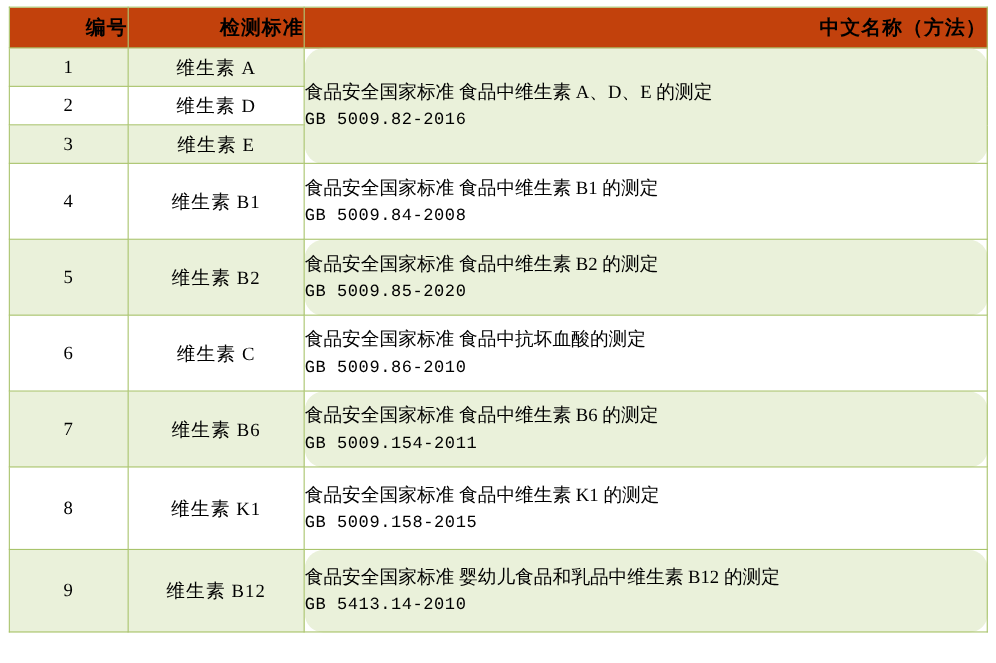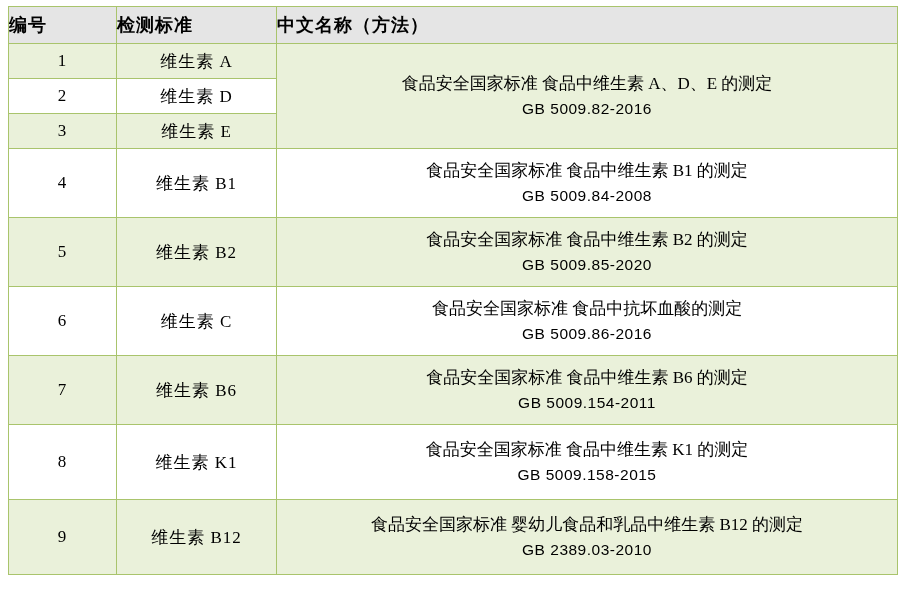--- a/index.html
+++ b/index.html
@@ -21,51 +21,52 @@
     border-collapse: collapse;
     width: 889px;
     table-layout: fixed;
   }
   table.vit-table th,
   table.vit-table td {
     border: 1px solid #a9c46c;
     padding: 0;
   }
   thead th {
-    background: #e5e5e5;
+    background: #c2410c;
     font-weight: bold;
     font-size: 18px;
-    text-align: left;
+    text-align: right;
     height: 36px;
     letter-spacing: 1px;
   }
   col.c-no    { width: 108px; }
   col.c-name  { width: 160px; }
   col.c-std   { width: 621px; }
 
   tbody td {
     font-size: 17px;
     vertical-align: middle;
   }
   td.no, td.name {
     text-align: center;
     letter-spacing: 1px;
   }
   td.std {
-    text-align: center;
+    text-align: left;
     padding: 8px 0 8px 14px;
     line-height: 1.55;
+    border-radius: 17px;
   }
   .row-green td { background: #eaf1da; }
   .row-white td { background: #ffffff; }
 
   .std-line1 { display: block; }
   .std-line2 {
     display: block;
-    font-family: Liberation Sans, sans-serif;
+    font-family: Liberation Mono, monospace;
     font-size: 15.5px;
     letter-spacing: 0.5px;
   }
   .h-small { height: 34px; }
   .h-med   { height: 68px; }
   .h-big   { height: 74px; }
 </style>
 </head>
 <body>
 
@@ -120,21 +121,21 @@
           <span class="std-line1">食品安全国家标准  食品中维生素 B2 的测定</span>
           <span class="std-line2">GB 5009.85-2020</span>
         </td>
       </tr>
 
       <tr class="row-white">
         <td class="no h-med">6</td>
         <td class="name h-med">维生素 C</td>
         <td class="std">
           <span class="std-line1">食品安全国家标准  食品中抗坏血酸的测定</span>
-          <span class="std-line2">GB 5009.86-2016</span>
+          <span class="std-line2">GB 5009.86-2010</span>
         </td>
       </tr>
 
       <tr class="row-green">
         <td class="no h-med">7</td>
         <td class="name h-med">维生素 B6</td>
         <td class="std">
           <span class="std-line1">食品安全国家标准  食品中维生素 B6 的测定</span>
           <span class="std-line2">GB 5009.154-2011</span>
         </td>
@@ -147,19 +148,19 @@
           <span class="std-line1">食品安全国家标准  食品中维生素 K1 的测定</span>
           <span class="std-line2">GB 5009.158-2015</span>
         </td>
       </tr>
 
       <tr class="row-green">
         <td class="no h-big">9</td>
         <td class="name h-big">维生素 B12</td>
         <td class="std">
           <span class="std-line1">食品安全国家标准  婴幼儿食品和乳品中维生素 B12 的测定</span>
-          <span class="std-line2">GB 2389.03-2010</span>
+          <span class="std-line2">GB 5413.14-2010</span>
         </td>
       </tr>
 
     </tbody>
   </table>
 </div>
 
 </body></html>

